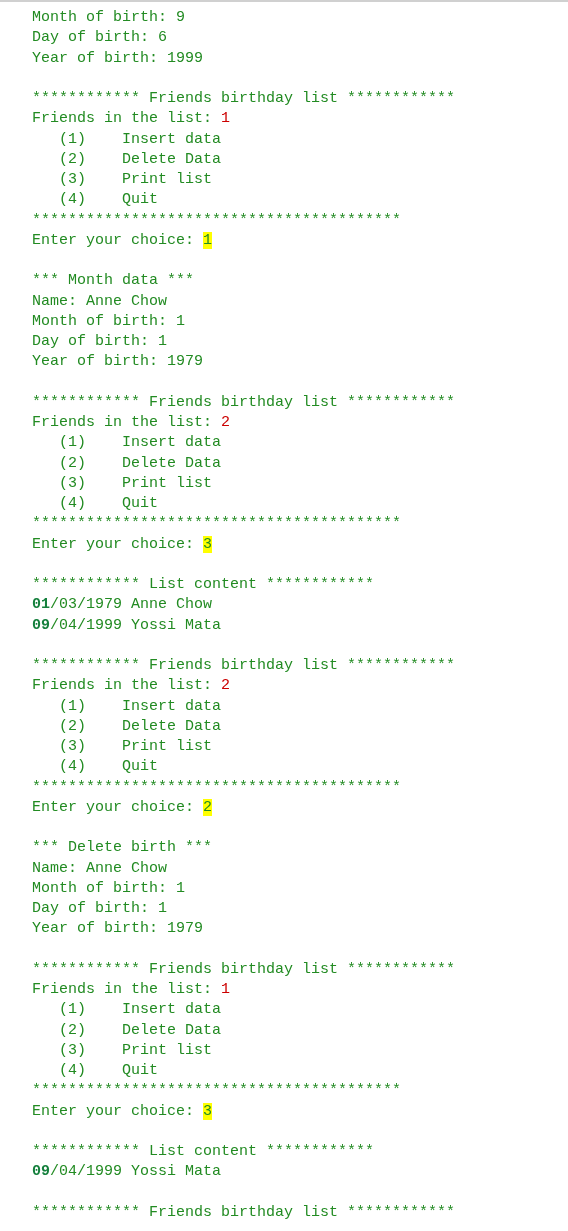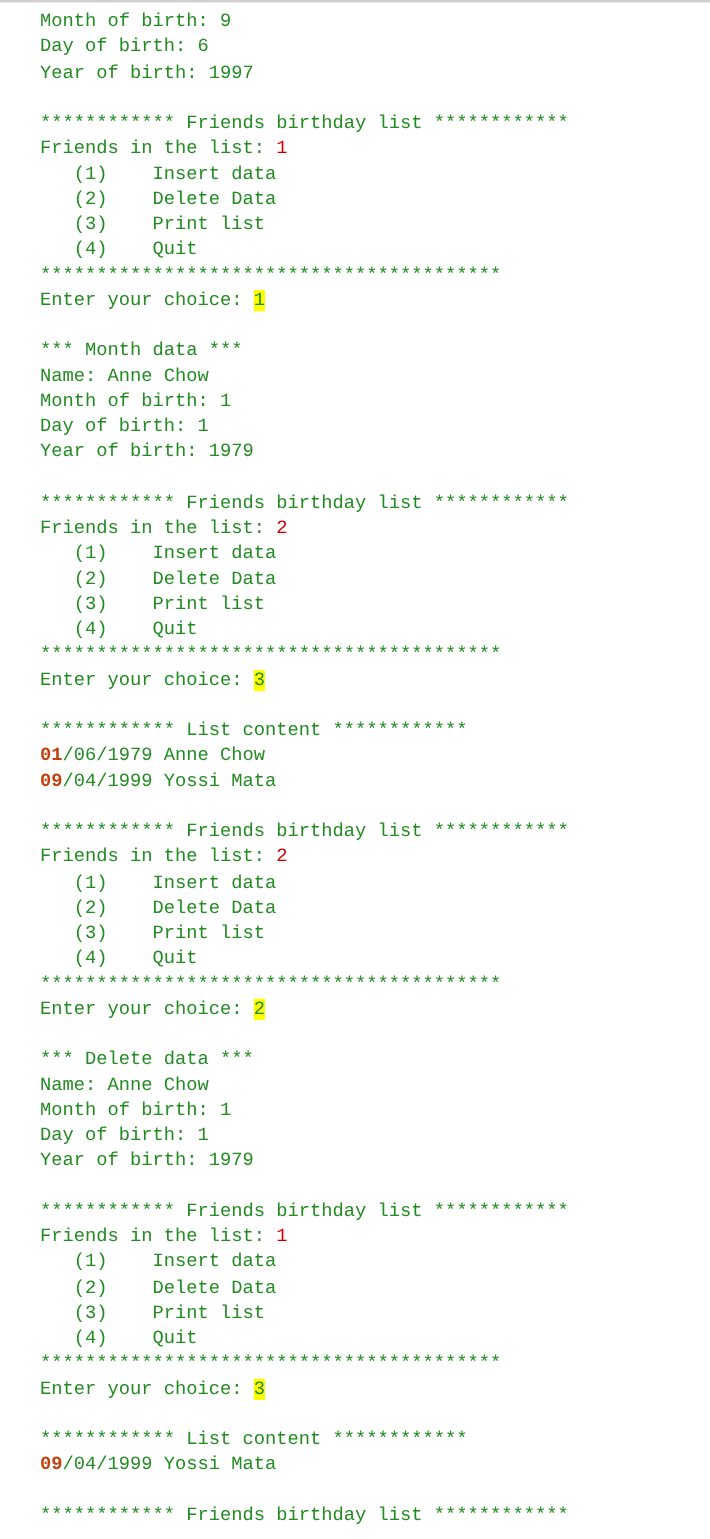--- a/index.html
+++ b/index.html
@@ -10,28 +10,28 @@
     font-size: 15px;
     line-height: 1.35;
     color: #228B22;
     width: 568px;
     box-sizing: border-box;
     border-top: 2px solid #d0d0d0;
   }
   .line { white-space: pre; padding-left: 24px; }
   .red { color: #cc0000; }
   .hl { background: #ffff00; color: #228B22; }
-  .bold { font-weight: bold; color: #c2410c; font-family: Liberation Mono, monospace; }
+  .bold { font-weight: bold; color: #15803d; font-family: Liberation Mono, monospace; }
 </style>
 </head>
 <body>
 
 <div class="line">Month of birth: 9</div>
 <div class="line">Day of birth: 6</div>
-<div class="line">Year of birth: 1997</div>
+<div class="line">Year of birth: 1999</div>
 <div class="line">&nbsp;</div>
 
 <div class="line"><span>************</span><span> Friends birthday list </span><span>************</span></div>
 <div class="line"><span>Friends in the list: </span><span class="red">1</span></div>
 <div class="line">   (1)    Insert data</div>
 <div class="line">   (2)    Delete Data</div>
 <div class="line">   (3)    Print list</div>
 <div class="line">   (4)    Quit</div>
 <div class="line">*****************************************</div>
 <div class="line"><span>Enter your choice: </span><span class="hl">1</span></div>
@@ -48,35 +48,35 @@
 <div class="line"><span>Friends in the list: </span><span class="red">2</span></div>
 <div class="line">   (1)    Insert data</div>
 <div class="line">   (2)    Delete Data</div>
 <div class="line">   (3)    Print list</div>
 <div class="line">   (4)    Quit</div>
 <div class="line">*****************************************</div>
 <div class="line"><span>Enter your choice: </span><span class="hl">3</span></div>
 <div class="line">&nbsp;</div>
 
 <div class="line"><span>************</span><span> List content </span><span>************</span></div>
-<div class="line"><span class="bold">01</span><span>/06/1979 Anne Chow</span></div>
+<div class="line"><span class="bold">01</span><span>/03/1979 Anne Chow</span></div>
 <div class="line"><span class="bold">09</span><span>/04/1999 Yossi Mata</span></div>
 <div class="line">&nbsp;</div>
 
 <div class="line"><span>************</span><span> Friends birthday list </span><span>************</span></div>
 <div class="line"><span>Friends in the list: </span><span class="red">2</span></div>
 <div class="line">   (1)    Insert data</div>
 <div class="line">   (2)    Delete Data</div>
 <div class="line">   (3)    Print list</div>
 <div class="line">   (4)    Quit</div>
 <div class="line">*****************************************</div>
 <div class="line"><span>Enter your choice: </span><span class="hl">2</span></div>
 <div class="line">&nbsp;</div>
 
-<div class="line">*** Delete data ***</div>
+<div class="line">*** Delete birth ***</div>
 <div class="line">Name: Anne Chow</div>
 <div class="line">Month of birth: 1</div>
 <div class="line">Day of birth: 1</div>
 <div class="line">Year of birth: 1979</div>
 <div class="line">&nbsp;</div>
 
 <div class="line"><span>************</span><span> Friends birthday list </span><span>************</span></div>
 <div class="line"><span>Friends in the list: </span><span class="red">1</span></div>
 <div class="line">   (1)    Insert data</div>
 <div class="line">   (2)    Delete Data</div>

